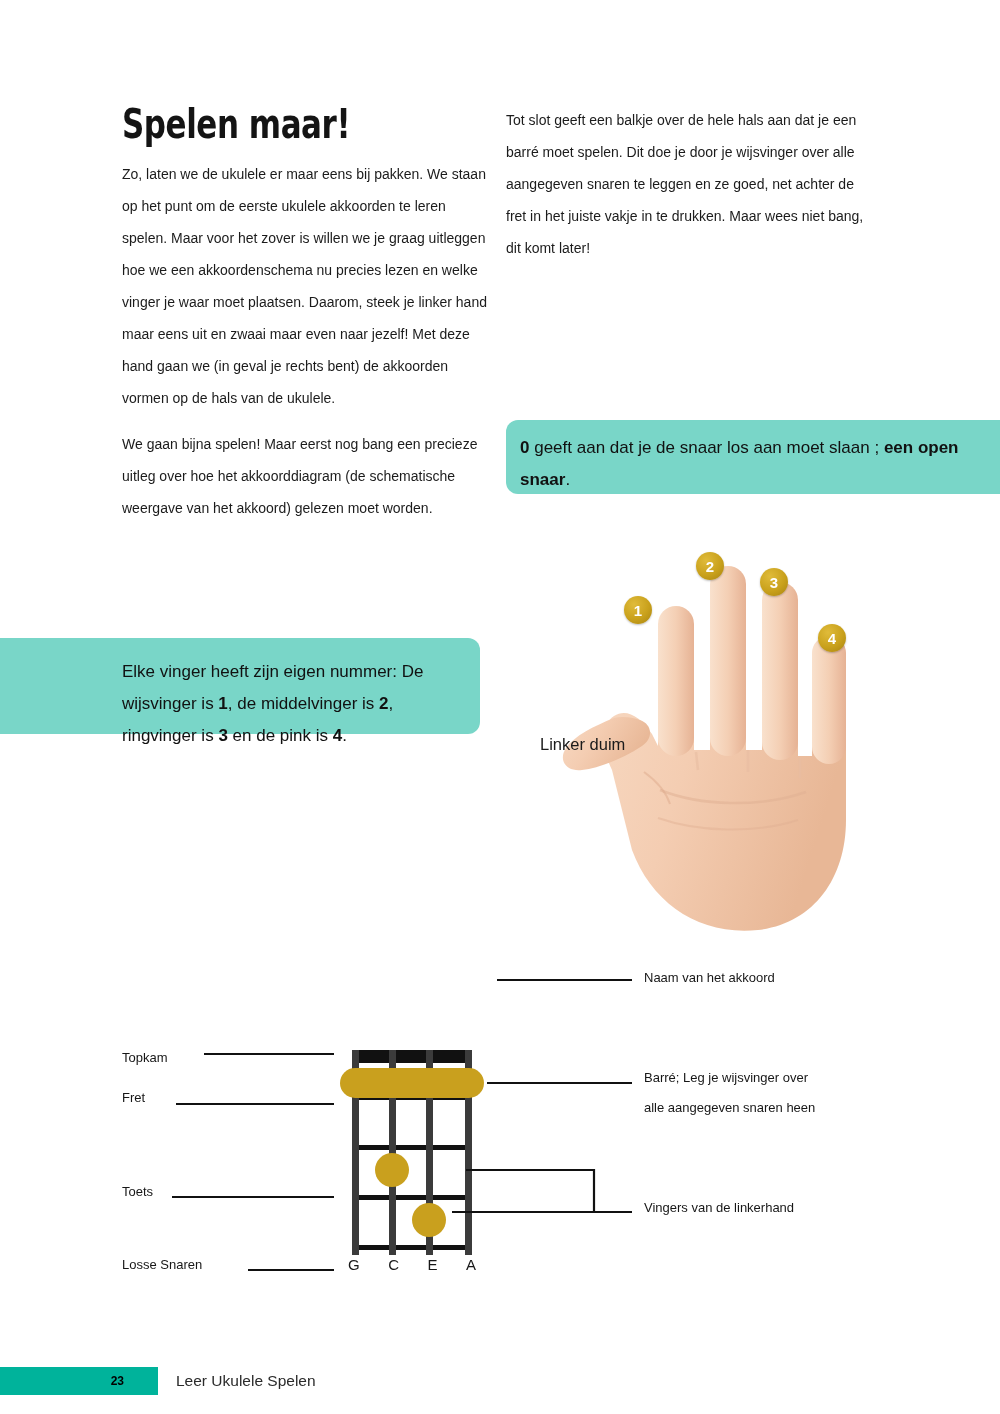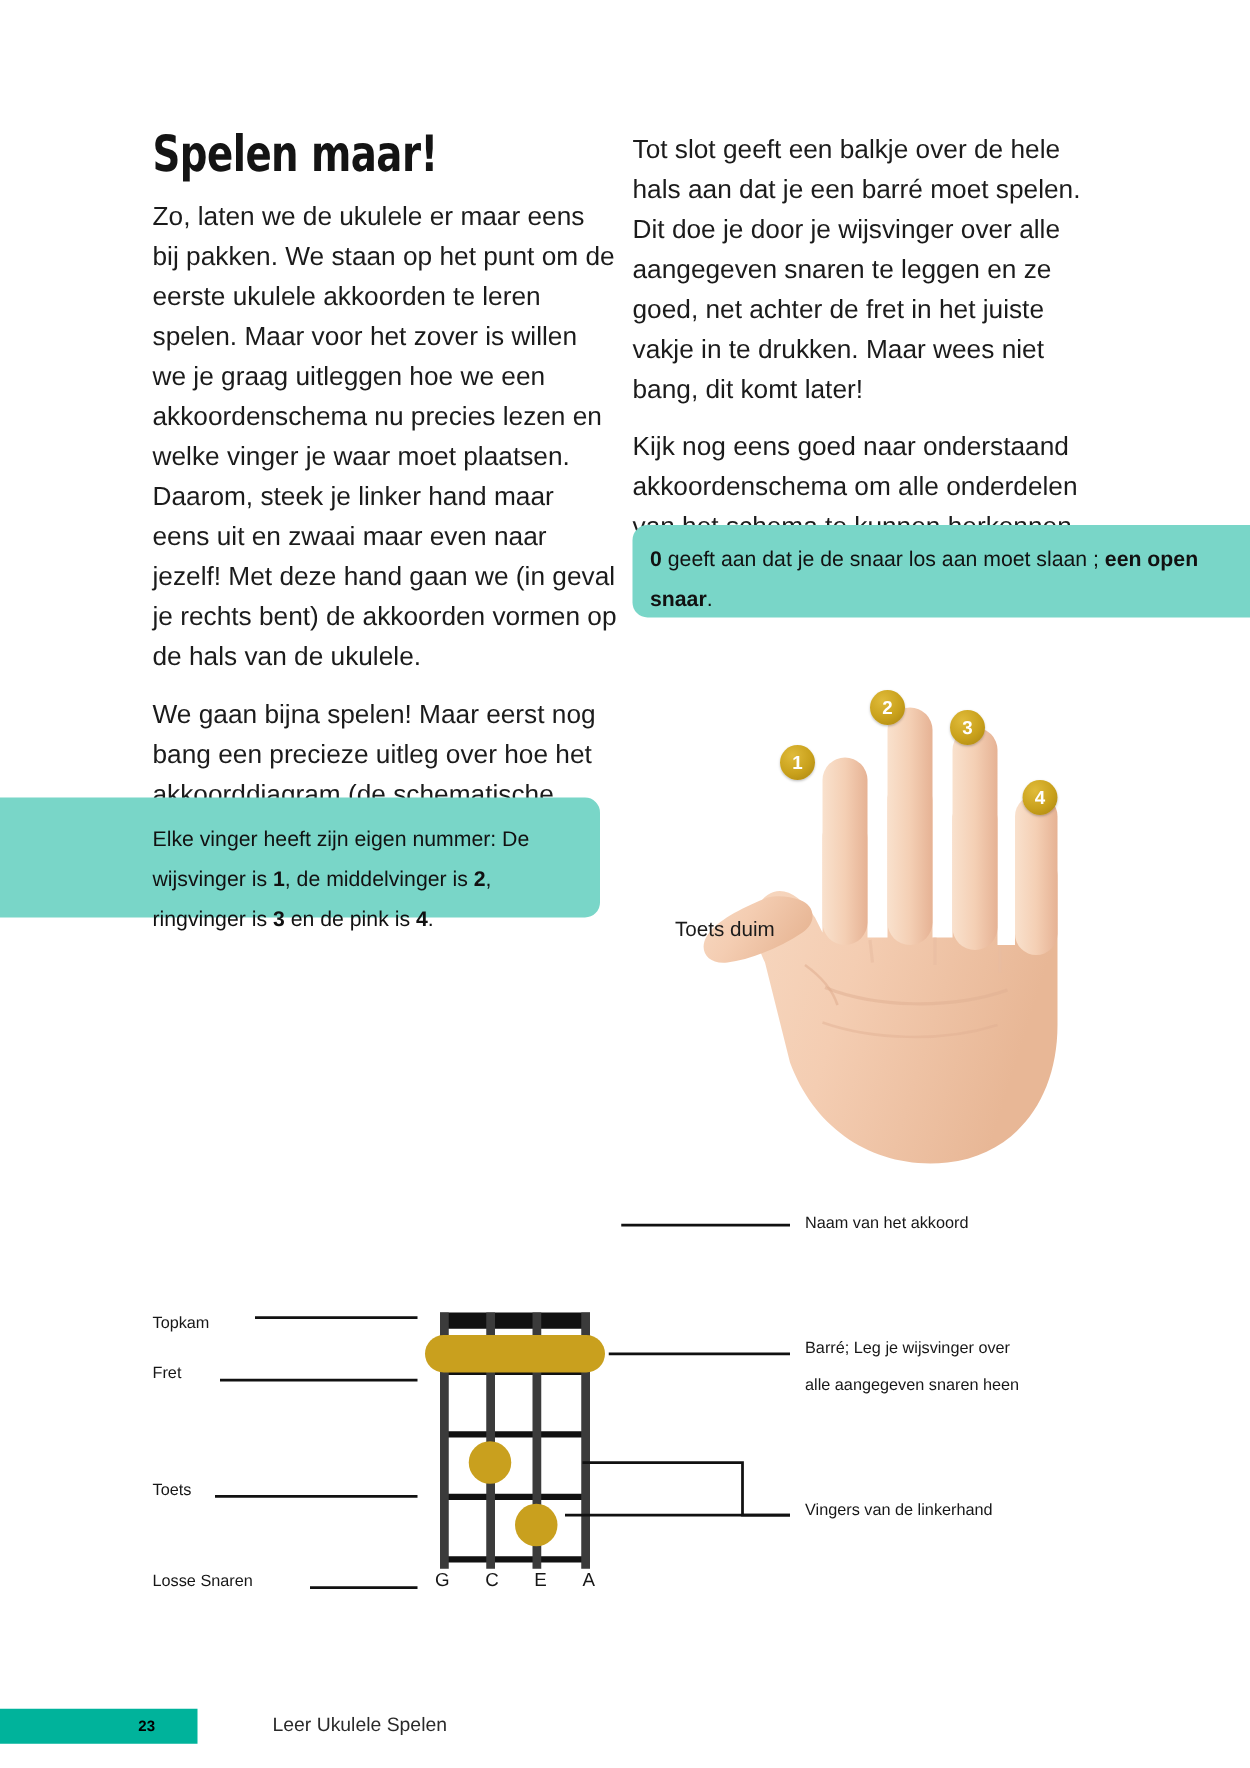--- a/index.html
+++ b/index.html
@@ -23,21 +23,21 @@
     font-size:40px;
     font-weight:bold;
     letter-spacing:-0.5px;
     margin:0 0 14px 0;
     line-height:1;
     color:#141414;
     transform:scaleX(0.86);
     transform-origin:left center;
   }
   p.body{
-    font-size:21px;
+    font-size:14px;
     line-height:32px;
     margin:0 0 14px 0;
     color:#1b1b1b;
     text-align:left;
   }
   p.body:last-child{margin-bottom:0;}
 
   
   .callout{
     position:absolute;
@@ -87,38 +87,37 @@
   }
   .footer-num{
     position:absolute;left:0;top:1367px;width:140px;height:28px;
     display:flex;align-items:center;justify-content:flex-end;
     color:#000000;font-size:12px;font-weight:bold;
     padding-right:16px;box-sizing:border-box;
   }
   .footer-txt{
     position:absolute;left:176px;top:1367px;height:28px;
     display:flex;align-items:center;
-    font-size:15.5px;color:#2a2a2a;margin-left:42px;
+    font-size:15.5px;color:#2a2a2a;
   }
 </style>
 </head>
 <body>
 
 <div class="page">
 
   <div class="col-left">
     <h1 class="title">Spelen maar!</h1>
     <p class="body">Zo, laten we de ukulele er maar eens bij pakken. We staan op het punt om de eerste ukulele akkoorden te leren spelen. Maar voor het zover is willen we je graag uitleggen hoe we een akkoordenschema nu precies lezen en welke vinger je waar moet plaatsen. Daarom, steek je linker hand maar eens uit en zwaai maar even naar jezelf! Met deze hand gaan we (in geval je rechts bent) de akkoorden vormen op de hals van de ukulele.</p>
     <p class="body">We gaan bijna spelen!  Maar eerst nog bang een precieze uitleg over hoe het akkoorddiagram (de schematische weergave van het akkoord) gelezen moet worden.</p>
   </div>
 
 
   <div class="col-right">
     <p class="body">Tot slot geeft een balkje over de hele hals aan dat je een barré moet spelen. Dit doe je door je wijsvinger over alle aangegeven snaren te leggen en ze goed, net achter de fret in het juiste vakje in te drukken. Maar wees niet bang, dit komt later!</p>
-    <p class="body">Kijk nog eens goed naar onderstaand akkoordenschema om alle onderdelen van het schema te kunnen herkennen.</p>
   </div>
 
   <div class="callout" id="callout-left">
     <span>Elke vinger heeft zijn eigen nummer:  De wijsvinger is </span><b>1</b><span>, de middelvinger is </span><b>2</b><span>, ringvinger is </span><b>3</b><span> en de pink is </span><b>4</b><span>.</span>
   </div>
 
   <div class="callout" id="callout-right">
     <b>0</b><span> geeft aan dat je de  snaar los aan moet slaan ; </span><b>een open snaar</b><span>.</span>
   </div>
 
@@ -164,21 +163,21 @@
       <path d="M156,232 L158,250" stroke="#e7bda2" stroke-width="2.5" fill="none" opacity="0.6"></path>
       <path d="M208,230 L208,252" stroke="#e7bda2" stroke-width="2.5" fill="none" opacity="0.6"></path>
       <path d="M260,238 L260,258" stroke="#e7bda2" stroke-width="2.5" fill="none" opacity="0.6"></path>
     </svg>
 
     <div class="finger-badge" style="left:84px;top:76px;">1</div>
     <div class="finger-badge" style="left:156px;top:32px;">2</div>
     <div class="finger-badge" style="left:220px;top:48px;">3</div>
     <div class="finger-badge" style="left:278px;top:104px;">4</div>
 
-    <div class="thumb-label">Toets duim</div>
+    <div class="thumb-label">Linker duim</div>
   </div>
 
   <div class="diagram">
 
     <svg width="1000" height="360" viewBox="0 0 1000 360" style="position:absolute;left:0;top:0;">
 
       <line x1="497" y1="40" x2="632" y2="40" stroke="#111" stroke-width="2.2"></line>
 
       <rect x="352" y="1049" width="0" height="0" fill="none"></rect>
       <g transform="translate(0,0)">

